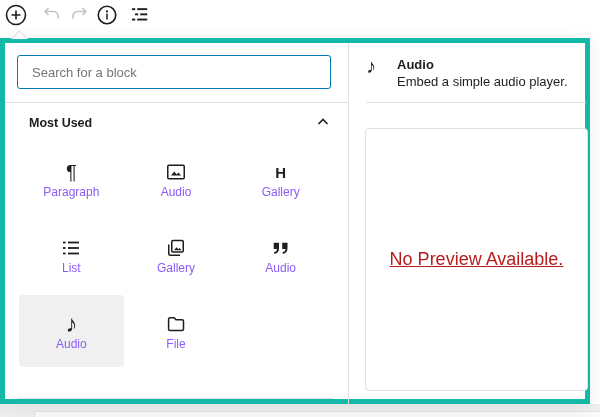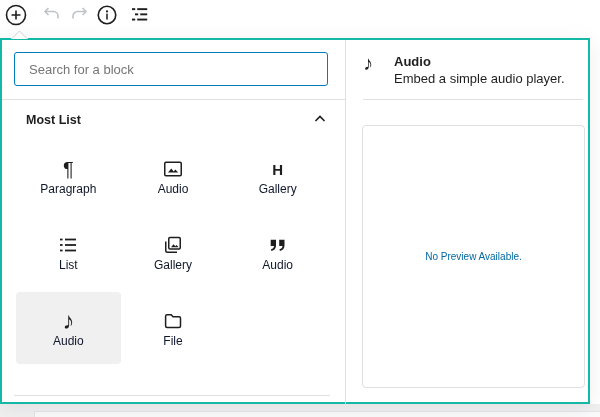--- a/index.html
+++ b/index.html
@@ -12,21 +12,21 @@
   .toolbar { position:absolute; top:0; left:0; width:600px; height:38px; background:#fff; }
   .tbtn { position:absolute; top:2px; width:26px; height:26px; border:none; background:transparent;
           display:flex; align-items:center; justify-content:center; padding:0; cursor:pointer; }
   .tbtn svg { display:block; }
   .ic-dark  { stroke:#1e1e1e; }
   .ic-gray  { stroke:#bfc4c9; }
   .fill-dark{ fill:#1e1e1e; }
 
   
   .popover { position:absolute; top:38px; left:0; width:590px; height:366px; background:#fff;
-             border:2px solid #14b8a6; box-shadow:0 4px 20px rgba(25,30,35,.08); z-index:1;padding-left:46px; }
+             border:5px solid #14b8a6; box-shadow:0 4px 20px rgba(25,30,35,.08); z-index:1;padding-left:46px; }
   .caret-wrap { position:absolute; top:27px; left:8px; width:24px; height:12px; overflow:hidden; z-index:3; }
   .caret { position:absolute; top:6px; left:5px; width:13px; height:13px; background:#fff;
            border:1px solid #dcdcde; transform:rotate(45deg); }
 
   
   .left-panel { position:absolute; top:0; left:0; width:344px; height:364px; border-right:1px solid #e0e0e0; }
   .search-input { position:absolute; top:12px; left:12px; width:314px; height:34px;
                   border:1.5px solid #007cba; border-radius:3px; padding:0 14px;
                   font-family:inherit; font-size:13px; color:#1e1e1e; outline:none; background:#fff; }
   .search-input::placeholder { color:#757575; opacity:1; }
@@ -36,37 +36,37 @@
                     background:transparent; border:none; }
   .section-title { font-size:12.5px; font-weight:700; color:#1e1e1e; }
   .chev { display:block; }
 
   .block-grid { position:absolute; top:100px; left:14px; width:314px;
                 display:grid; grid-template-columns:repeat(3,1fr); grid-auto-rows:72px; row-gap:4px; }
   .cell { display:flex; flex-direction:column; align-items:center; justify-content:center;
           border-radius:4px; cursor:pointer; }
   .cell.selected { background:#f0f0f1; }
   .blk-icon { height:26px; display:flex; align-items:center; justify-content:center; }
-  .blk-label { font-size:12px; color:#0f172a; }
+  .blk-label { font-size:12px; color:#8b5cf6; }
   .glyph-para  { font-size:20px; line-height:24px; color:#1e1e1e; }
   .glyph-h     { font-size:15px; font-weight:700; color:#1e1e1e; }
   .glyph-audio { font-size:24px; line-height:24px; color:#1e1e1e; }
   .lp-bottom-divider { position:absolute; top:355px; left:12px; width:316px; border-top:1px solid #e0e0e0; }
 
   
   .right-panel { position:absolute; top:0; left:345px; width:252px; height:364px; }
   .preview-header { position:absolute; top:13px; left:16px; right:14px; display:flex; gap:13px; }
   .ph-icon { width:18px; font-size:20px; line-height:20px; color:#1e1e1e; }
   .ph-title { font-size:13px; font-weight:600; color:#1e1e1e; line-height:17px; }
   .ph-desc  { font-size:13px; color:#1e1e1e; margin-top:0; line-height:17px; }
   .rp-divider { position:absolute; top:59px; left:16px; width:220px; border-top:1px solid #e0e0e0; }
   .preview-box { position:absolute; top:85px; left:15px; width:223px; height:263px;
                  border:1px solid #dddfe2; border-radius:4px; background:#fff;
                  display:flex; align-items:center; justify-content:center; }
-  .no-preview { font-size:10px; color:#0369a1; }
+  .no-preview { font-size:18px; color:#b91c1c;text-decoration:underline; }
 
   
   .page-below { position:absolute; top:404px; left:0; width:600px; height:13px; background:#f0f0f1; }
   .canvas-edge { position:absolute; top:7px; left:34px; right:0; bottom:0; background:#fafafb;
                  border-top:1px solid #e2e4e7; border-left:1px solid #e2e4e7; }
 </style>
 </head>
 <body>
 
 <div class="toolbar">
@@ -121,21 +121,21 @@
     <div class="caret"></div>
   </div>
 
 <div class="popover">
 
   <div class="left-panel">
     <input class="search-input" type="text" placeholder="Search for a block" style="">
     <div class="lp-divider"></div>
 
     <button class="section-header">
-      <span class="section-title">Most List</span>
+      <span class="section-title">Most Used</span>
       <span class="chev">
         <svg width="18" height="18" viewBox="0 0 18 18" fill="none">
           <path d="M4.5 11 9 6.5l4.5 4.5" stroke="#1e1e1e" stroke-width="1.6"></path>
         </svg>
       </span>
     </button>
 
     <div class="block-grid">
 
       <div class="cell">

